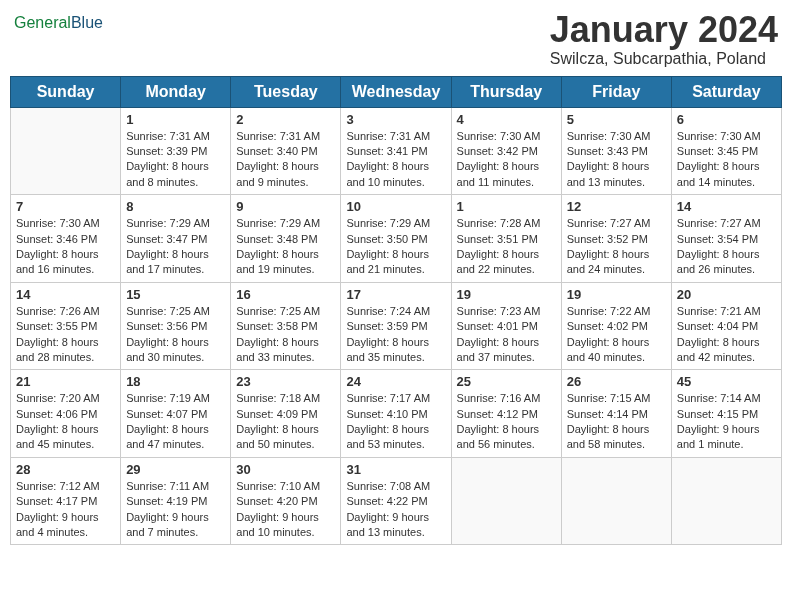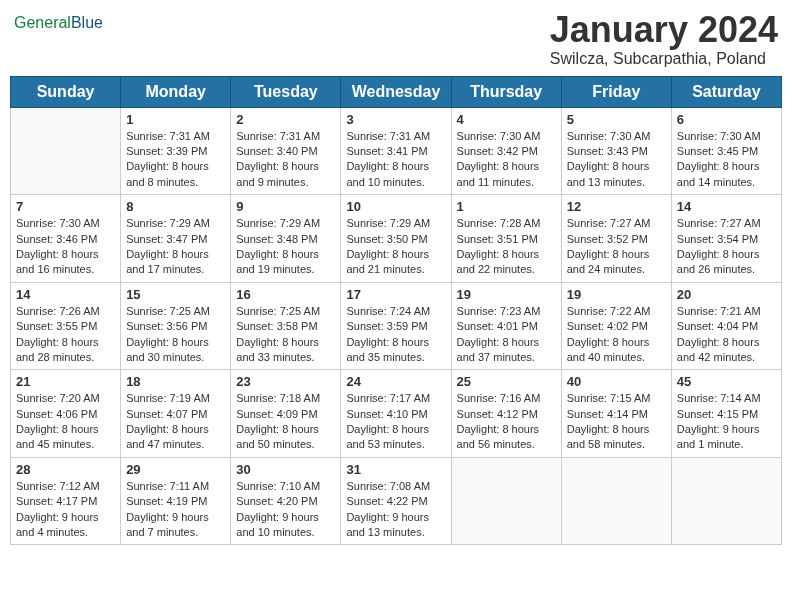--- a/index.html
+++ b/index.html
@@ -207,21 +207,21 @@
         </td>
         <td>
           <span class="day-number">24</span>
           <div class="day-info">Sunrise: 7:17 AM<br>Sunset: 4:10 PM<br>Daylight: 8 hours and 53 minutes.</div>
         </td>
         <td>
           <span class="day-number">25</span>
           <div class="day-info">Sunrise: 7:16 AM<br>Sunset: 4:12 PM<br>Daylight: 8 hours and 56 minutes.</div>
         </td>
         <td>
-          <span class="day-number">40</span>
+          <span class="day-number">26</span>
           <div class="day-info">Sunrise: 7:15 AM<br>Sunset: 4:14 PM<br>Daylight: 8 hours and 58 minutes.</div>
         </td>
         <td>
           <span class="day-number">45</span>
           <div class="day-info">Sunrise: 7:14 AM<br>Sunset: 4:15 PM<br>Daylight: 9 hours and 1 minute.</div>
         </td>
       </tr>
       <tr>
         <td>
           <span class="day-number">28</span>

